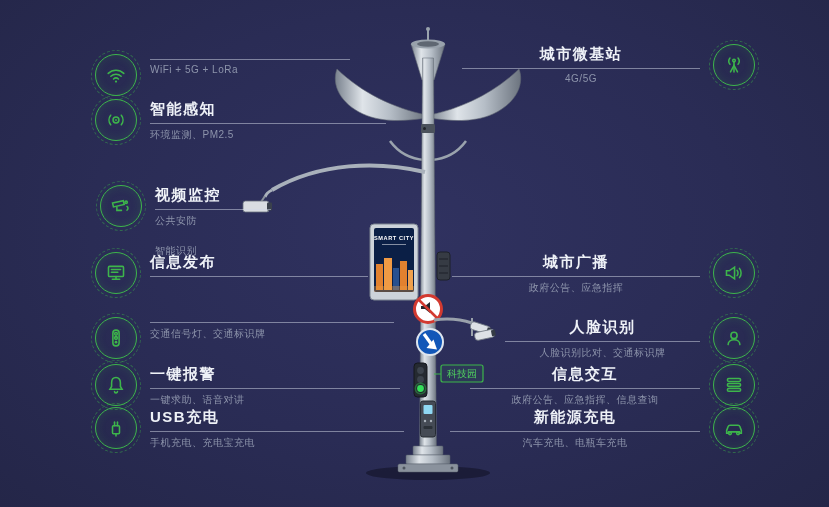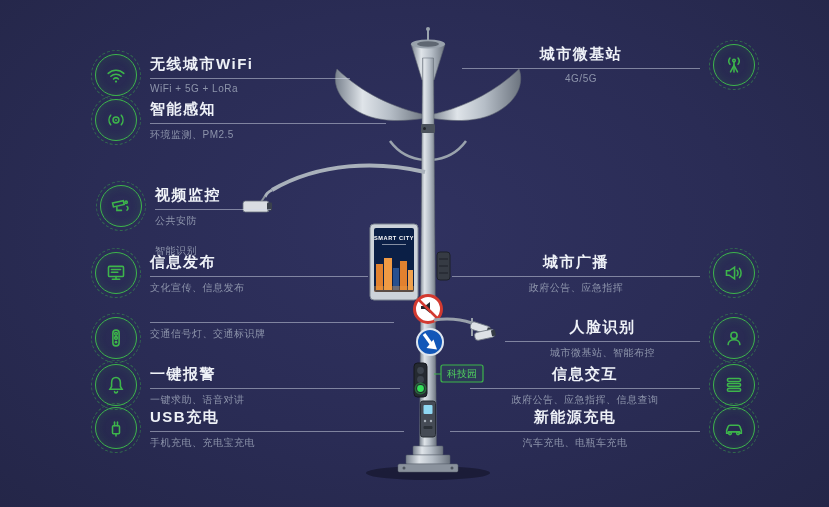--- a/index.html
+++ b/index.html
@@ -150,21 +150,20 @@
     <div class="ic">
         <span class="halo"></span>
       <svg class="gl" width="22" height="22" viewBox="0 0 24 24" stroke="#3db54b" stroke-width="1.7" fill="none" stroke-linecap="round">
         <path d="M3.5,10.2 C8.2,5.6 15.8,5.6 20.5,10.2"></path>
           <path d="M6.4,13.4 C9.6,10.4 14.4,10.4 17.6,13.4"></path>
         <path d="M9.3,16.4 C10.8,15 13.2,15 14.7,16.4"></path>
           <circle cx="12" cy="19.2" r="1.2" fill="#3db54b" stroke="none"></circle>
       </svg>
     </div>
     <div class="txt">
-      <div class="title">无线城市WiFi</div>
       <div class="rule" style="width:200px"></div>
       <div class="sub">WiFi + 5G + LoRa</div>
     </div>
   </div>
 
   <div class="feat l" style="left:95px;top:99px">
     <div class="ic">
         <span class="halo"></span>
       <svg class="gl" width="22" height="22" viewBox="0 0 24 24" stroke="#3db54b" stroke-width="1.7" fill="none" stroke-linecap="round">
         <circle cx="12" cy="12" r="3.2"></circle>
@@ -205,21 +204,20 @@
         <rect x="3.8" y="4.8" width="16.4" height="11" rx="1.2"></rect>
           <line x1="12" y1="15.8" x2="12" y2="18.6"></line>
         <line x1="8" y1="18.8" x2="16" y2="18.8"></line>
           <line x1="7" y1="8.2" x2="17" y2="8.2"></line>
           <line x1="7" y1="11.2" x2="14" y2="11.2"></line>
       </svg>
     </div>
     <div class="txt">
       <div class="title">信息发布</div>
       <div class="rule" style="width:218px"></div>
-      <div class="sub">文化宣传、信息发布</div>
     </div>
   </div>
 
   <div class="feat l" style="left:95px;top:317px">
     <div class="ic">
         <span class="halo"></span>
       <svg class="gl" width="22" height="22" viewBox="0 0 24 24" stroke="#3db54b" stroke-width="1.7" fill="none" stroke-linecap="round">
         <rect x="8.6" y="3.4" width="6.8" height="17.2" rx="3.2"></rect>
           <circle cx="12" cy="7.4" r="1.5"></circle>
         <circle cx="12" cy="12" r="1.5"></circle>
@@ -303,21 +301,21 @@
     <div class="ic">
         <span class="halo"></span>
       <svg class="gl" width="22" height="22" viewBox="0 0 24 24" stroke="#3db54b" stroke-width="1.7" fill="none" stroke-linecap="round">
         <circle cx="12" cy="9.2" r="3.4"></circle>
           <path d="M5.6,19.2 C5.6,15.8 8.5,13.9 12,13.9 C15.5,13.9 18.4,15.8 18.4,19.2"></path>
       </svg>
     </div>
     <div class="txt">
       <div class="title">人脸识别</div>
       <div class="rule" style="width:195px"></div>
-      <div class="sub">城市微基站、智能布控</div>
+      <div class="sub">人脸识别比对、交通标识牌</div>
     </div>
   </div>
 
   <div class="feat r" style="right:74px;top:364px">
     <div class="ic">
         <span class="halo"></span>
       <svg class="gl" width="22" height="22" viewBox="0 0 24 24" stroke="#3db54b" stroke-width="1.7" fill="none" stroke-linecap="round">
         <rect x="4.8" y="5" width="14.4" height="3.1" rx="1.5"></rect>
           <rect x="4.8" y="10.4" width="14.4" height="3.1" rx="1.5"></rect>
         <rect x="4.8" y="15.8" width="14.4" height="3.1" rx="1.5"></rect>

